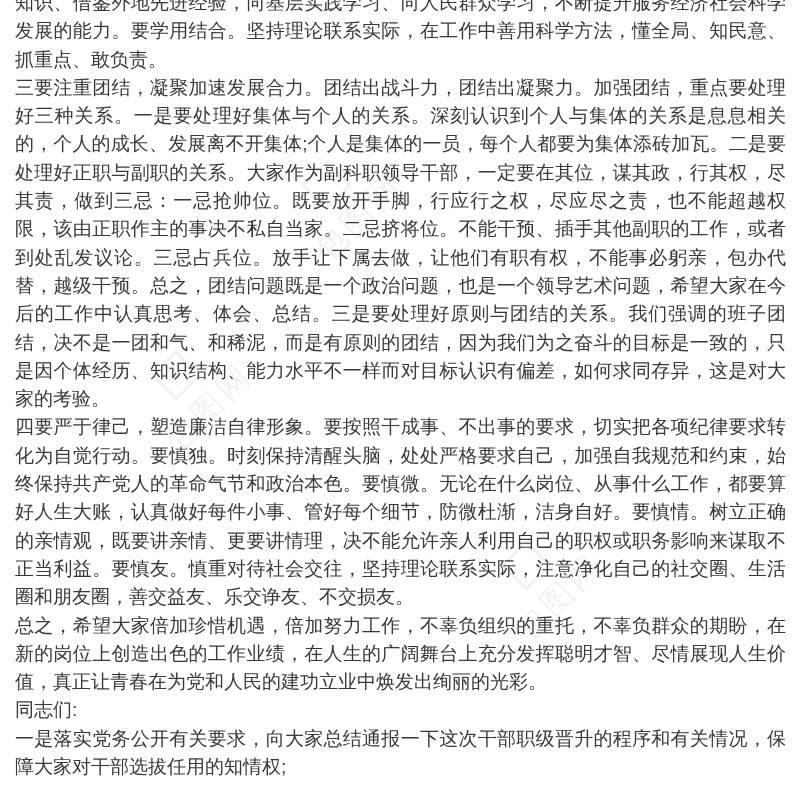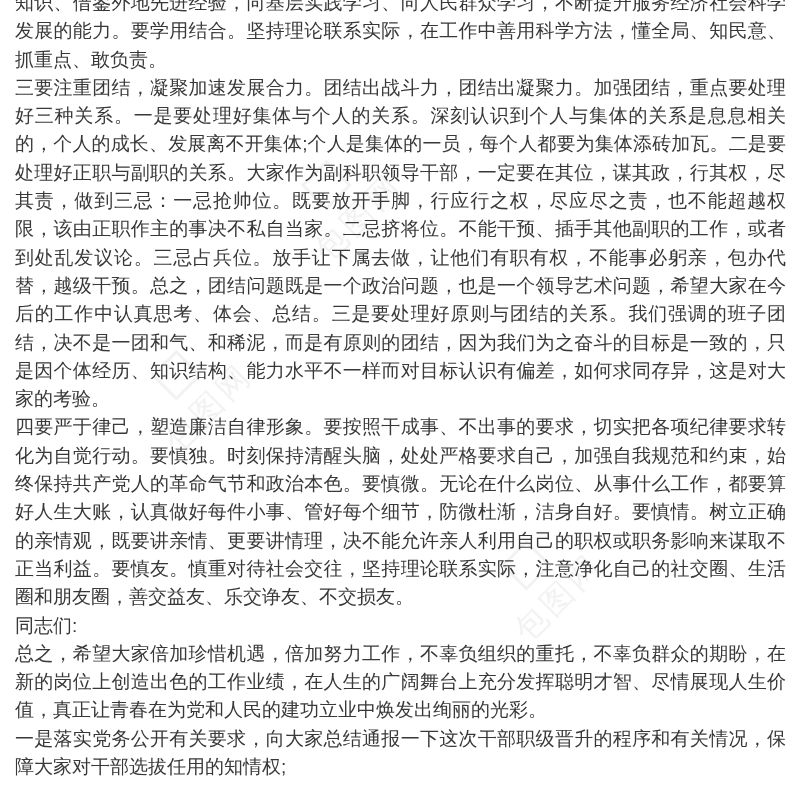--- a/index.html
+++ b/index.html
@@ -75,19 +75,19 @@
 
   <div class="watermark" style="left: 490px; top: 540px;">
     <span class="wm-diamond"></span>
     <span class="wm-text">包图网</span>
   </div>
 
   <div class="doc">
     <p>知识、借鉴外地先进经验，向基层实践学习、向人民群众学习，不断提升服务经济社会科学发展的能力。要学用结合。坚持理论联系实际，在工作中善用科学方法，懂全局、知民意、抓重点、敢负责。</p>
     <p>三要注重团结，凝聚加速发展合力。团结出战斗力，团结出凝聚力。加强团结，重点要处理好三种关系。一是要处理好集体与个人的关系。深刻认识到个人与集体的关系是息息相关的，个人的成长、发展离不开集体;个人是集体的一员，每个人都要为集体添砖加瓦。二是要处理好正职与副职的关系。大家作为副科职领导干部，一定要在其位，谋其政，行其权，尽其责，做到三忌：一忌抢帅位。既要放开手脚，行应行之权，尽应尽之责，也不能超越权限，该由正职作主的事决不私自当家。二忌挤将位。不能干预、插手其他副职的工作，或者到处乱发议论。三忌占兵位。放手让下属去做，让他们有职有权，不能事必躬亲，包办代替，越级干预。总之，团结问题既是一个政治问题，也是一个领导艺术问题，希望大家在今后的工作中认真思考、体会、总结。三是要处理好原则与团结的关系。我们强调的班子团结，决不是一团和气、和稀泥，而是有原则的团结，因为我们为之奋斗的目标是一致的，只是因个体经历、知识结构、能力水平不一样而对目标认识有偏差，如何求同存异，这是对大家的考验。</p>
     <p>四要严于律己，塑造廉洁自律形象。要按照干成事、不出事的要求，切实把各项纪律要求转化为自觉行动。要慎独。时刻保持清醒头脑，处处严格要求自己，加强自我规范和约束，始终保持共产党人的革命气节和政治本色。要慎微。无论在什么岗位、从事什么工作，都要算好人生大账，认真做好每件小事、管好每个细节，防微杜渐，洁身自好。要慎情。树立正确的亲情观，既要讲亲情、更要讲情理，决不能允许亲人利用自己的职权或职务影响来谋取不正当利益。要慎友。慎重对待社会交往，坚持理论联系实际，注意净化自己的社交圈、生活圈和朋友圈，善交益友、乐交诤友、不交损友。</p>
+    <p>总之，希望大家倍加珍惜机遇，倍加努力工作，不辜负组织的重托，不辜负群众的期盼，在新的岗位上创造出色的工作业绩，在人生的广阔舞台上充分发挥聪明才智、尽情展现人生价值，真正让青春在为党和人民的建功立业中焕发出绚丽的光彩。</p>
     <p>同志们:</p>
-    <p>总之，希望大家倍加珍惜机遇，倍加努力工作，不辜负组织的重托，不辜负群众的期盼，在新的岗位上创造出色的工作业绩，在人生的广阔舞台上充分发挥聪明才智、尽情展现人生价值，真正让青春在为党和人民的建功立业中焕发出绚丽的光彩。</p>
     <p>一是落实党务公开有关要求，向大家总结通报一下这次干部职级晋升的程序和有关情况，保障大家对干部选拔任用的知情权;</p>
 
   </div>
 
 </div>
 
 </body></html>

